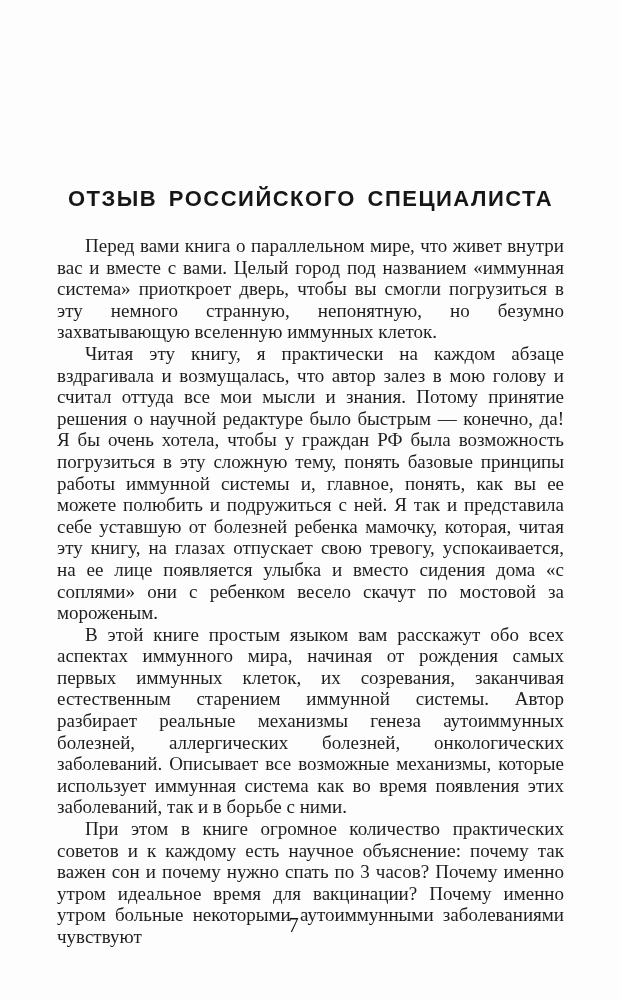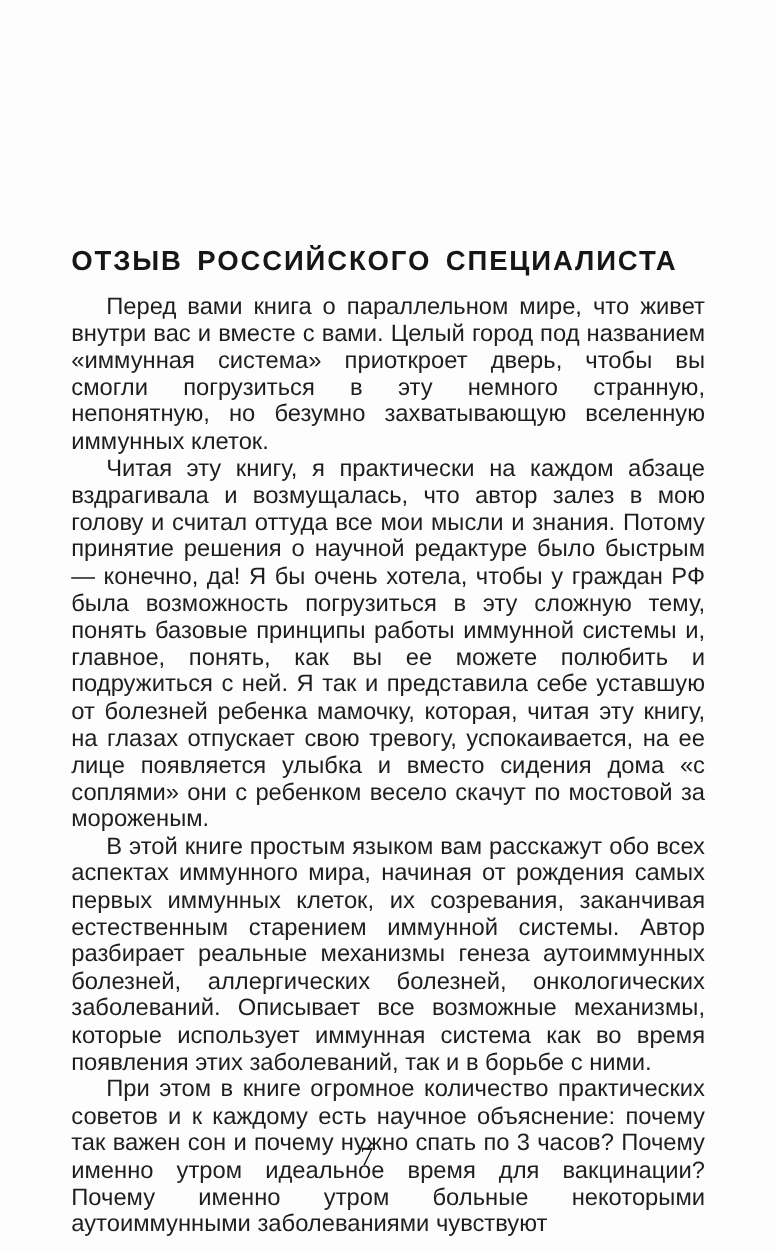--- a/index.html
+++ b/index.html
@@ -11,37 +11,38 @@
     position: relative;
     width: 620px;
     height: 1001px;
     background: #fdfdfd;
     overflow: hidden;
     box-sizing: border-box;
   }
   .chapter-title {
     position: absolute;
     left: 57px;
-    top: 196px;
+    top: 186px;
     margin: 0;
     width: 507px;
     font-family: "Liberation Sans", "DejaVu Sans", sans-serif;
     font-weight: 700;
     font-size: 22px;
     letter-spacing: 1.5px;
     word-spacing: 4px;
     color: #161616;
     white-space: nowrap;
+    text-align: center;
   }
   .body-text {
     position: absolute;
     left: 57px;
     top: 235px;
     width: 507px;
-    font-family: Liberation Sans, sans-serif;
+    font-family: Liberation Serif, serif;
     font-size: 19px;
     line-height: 21.6px;
     text-align: justify;
     color: #1e1e1e;
   }
   .body-text p {
     margin: 0;
     padding: 0;
     text-indent: 28px;
   }

